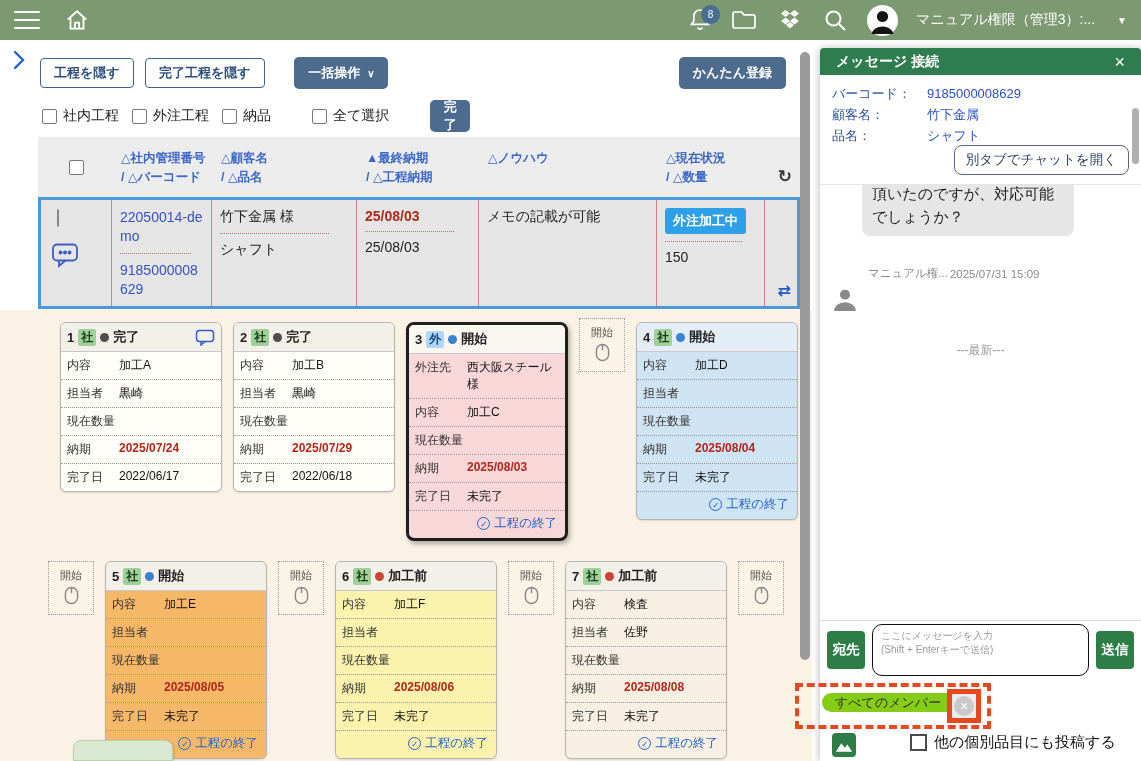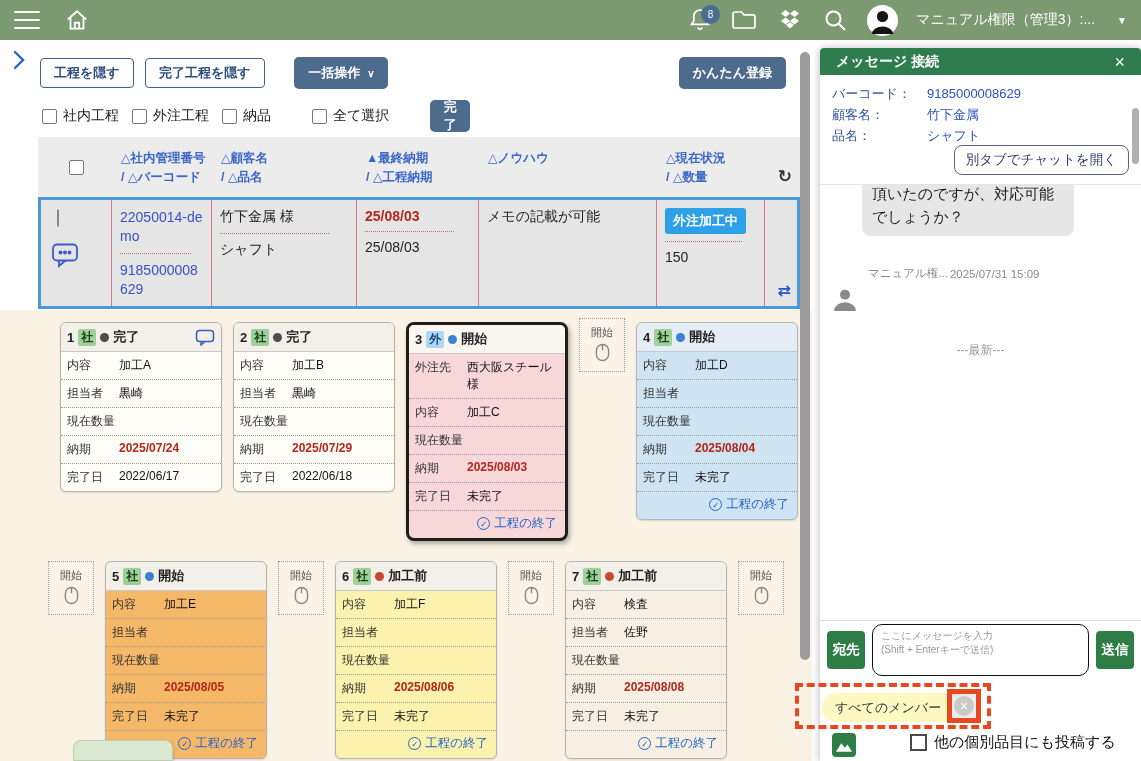--- a/index.html
+++ b/index.html
@@ -126,21 +126,21 @@
 
   .composer { position:absolute; left:0; top:572px; right:0; height:58px; border-top:1px solid #ddd;
               display:flex; align-items:center; padding:0 7px; }
   .btn-green { background:#2e7d46; color:#fff; border:none; border-radius:4px; width:38px; height:38px;
                font-size:13.5px; font-weight:bold; cursor:pointer; flex:0 0 auto; }
   .composer textarea { flex:1; height:52px; margin:0 7px; border:1px solid #111; border-radius:10px; resize:none;
                        font-family:inherit; font-size:10px; color:#0369a1; padding:4px 8px; line-height:1.45; }
   .composer textarea::placeholder { color:#9a9a9a; }
 
   .chip-dash { position:absolute; left:-25px; top:635px; width:196px; height:46px; border:4px dashed #e8481f; pointer-events:none; }
-  .chip { position:absolute; left:2px; top:645px; height:29px; background:#fef9c3; border-radius:14px;
+  .chip { position:absolute; left:2px; top:645px; height:19px; background:#84cc16; border-radius:14px;
           display:flex; align-items:center; font-size:13px; color:#333; padding:0 24px 0 13px; cursor:pointer; }
   .chip-xbox { position:absolute; left:127px; top:641px; width:34px; height:34px; border:5px solid #e8481f; background:#ececec;
                display:flex; align-items:center; justify-content:center; }
   .chip-xcirc { width:20px; height:20px; border-radius:50%; background:#c9c9c9; color:#fff; font-size:14px;
                 display:flex; align-items:center; justify-content:center; cursor:pointer; }
   .bottom-row { position:absolute; left:0; top:683px; right:0; height:30px; }
   .img-btn { position:absolute; left:12px; top:2px; width:24px; height:24px; background:#2e7d46; border-radius:4px;
              display:flex; align-items:center; justify-content:center; cursor:pointer; }
   .post-other { position:absolute; left:90px; top:2px; display:flex; align-items:center; gap:7px; cursor:pointer; }
   .cb-lg { width:17px; height:17px; border:2px solid #4a4a4a; background:#fff; }

